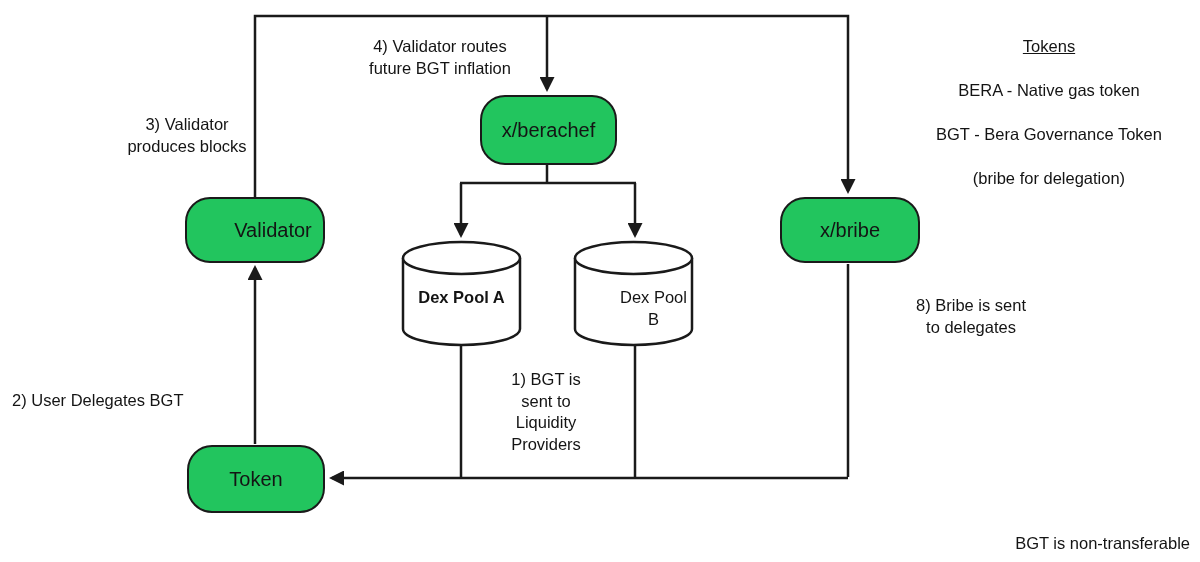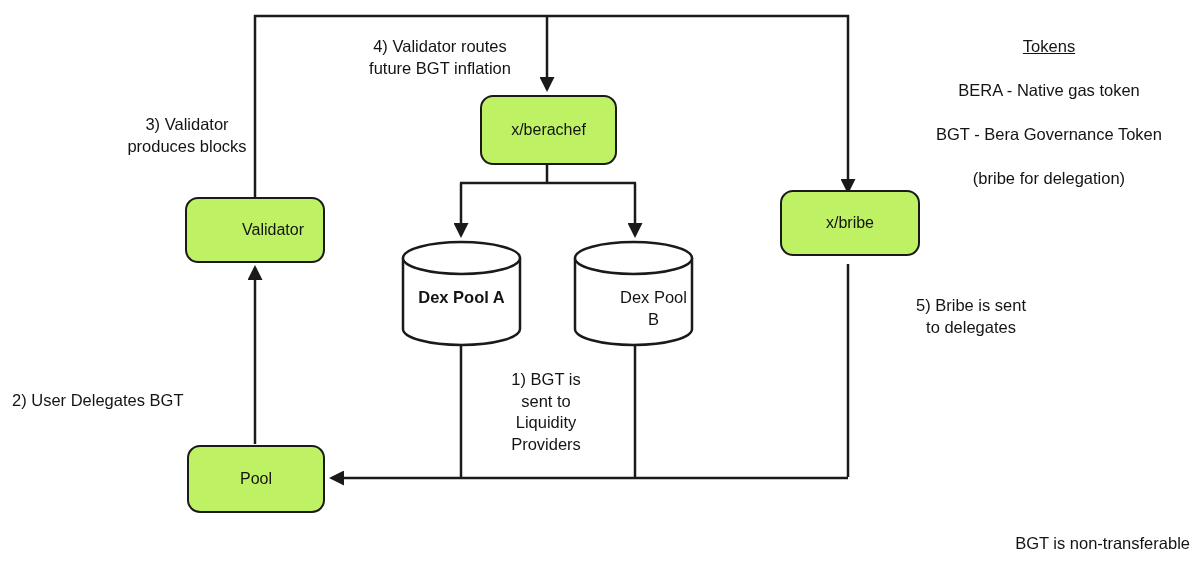--- a/index.html
+++ b/index.html
@@ -11,43 +11,43 @@
     background: #ffffff;
     color: #141414;
     overflow: hidden;
   }
   .layer { position: absolute; left: 0; top: 0; }
   .node {
     position: absolute;
     display: flex;
     align-items: center;
     justify-content: center;
-    background: #bef264;
+    background: #22c55e;
     border: 2.5px solid #1a1a1a;
-    border-radius: 13px;
-    font-size: 16px;
+    border-radius: 25px;
+    font-size: 20px;
     color: #141414;
     z-index: 2;
   }
   .label {
     position: absolute;
     font-size: 16.5px;
     line-height: 21.5px;
     white-space: pre-line;
     color: #141414;
     z-index: 3;
   }
   .center { text-align: center; }
   .right { text-align: right; }
   .underline { text-decoration: underline; }
 
   
   #node-validator { left: 185px; top: 197px; width: 140px; height: 66px; padding-left: 36px; }
   #node-berachef  { left: 480px; top: 95px;  width: 137px; height: 70px; }
-  #node-bribe     { left: 780px; top: 190px; width: 140px; height: 66px; }
+  #node-bribe     { left: 780px; top: 197px; width: 140px; height: 66px; }
   #node-user      { left: 187px; top: 445px; width: 138px; height: 68px; }
 
   
   #label-dex-a { left: 403px; top: 287px; width: 117px; font-weight: bold; }
   #label-dex-b { left: 575px; top: 287px; width: 117px; padding-left: 40px; }
 
   
   #step4   { left: 320px; top: 36px;  width: 240px; }
   #step3   { left: 97px;  top: 114px; width: 180px; }
   #step5   { left: 896px; top: 295px; width: 150px; }
@@ -83,30 +83,30 @@
       <path d="M403,258 L403,329 A58.5,16 0 0 0 520,329 L520,258"></path>
       <ellipse cx="461.5" cy="258" rx="58.5" ry="16"></ellipse>
       <path d="M575,258 L575,329 A58.5,16 0 0 0 692,329 L692,258"></path>
       <ellipse cx="633.5" cy="258" rx="58.5" ry="16"></ellipse>
     </g>
   </svg>
 
   <div class="node" id="node-validator">Validator</div>
   <div class="node" id="node-berachef">x/berachef</div>
   <div class="node" id="node-bribe">x/bribe</div>
-  <div class="node" id="node-user">Pool</div>
+  <div class="node" id="node-user">Token</div>
 
   <div class="label center" id="label-dex-a">Dex Pool A</div>
   <div class="label center" id="label-dex-b">Dex Pool B</div>
 
   <div class="label center" id="step4">4) Validator routes
 future BGT inflation</div>
   <div class="label center" id="step3">3) Validator
 produces blocks</div>
-  <div class="label center" id="step5">5) Bribe is sent
+  <div class="label center" id="step5">8) Bribe is sent
 to delegates</div>
   <div class="label" id="step2">2) User Delegates BGT</div>
   <div class="label center" id="step1">1) BGT is
 sent to
 Liquidity
 Providers</div>
 
   <div class="label center" id="legend">
     <div class="underline">Tokens</div>
     <div>BERA - Native gas token</div>

